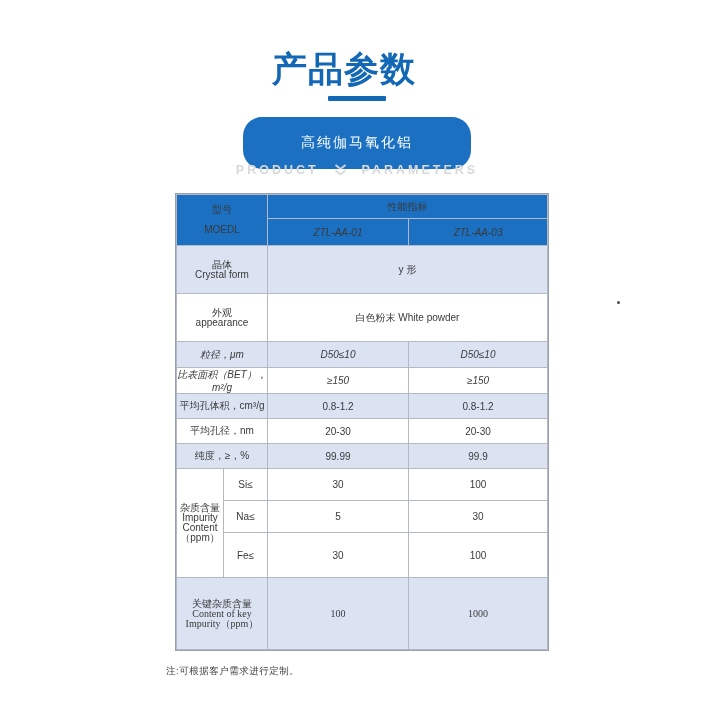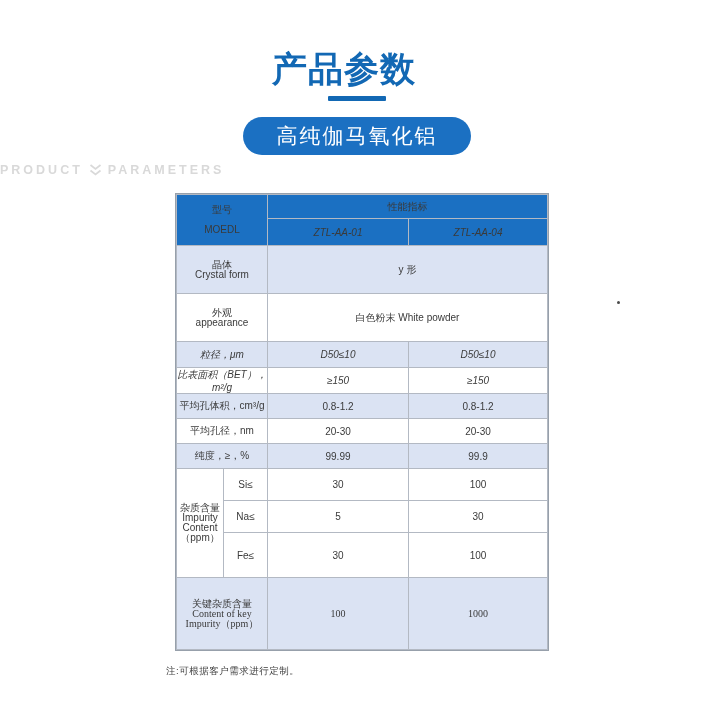--- a/index.html
+++ b/index.html
@@ -19,29 +19,29 @@
     letter-spacing: 1px;
   }
   .title-underline {
     position: absolute; top: 96px; left: 328px;
     width: 58px; height: 5px;
     background: var(--title-blue, #1268b4);
     border-radius: 1px;
   }
   .pill {
     position: absolute; top: 117px; left: 243px;
-    width: 228px; height: 38px;
+    width: 228px; height: 52px;
     background: var(--primary-blue, #1b70c2);
     border-radius: 19px;
     display: flex; align-items: center; justify-content: center;
-    color: #fff; font-size: 21px; letter-spacing: 2px;
+    color: #fff; font-size: 14px; letter-spacing: 2px;
   }
   .breadcrumb {
     position: absolute; top: 162px; left: 0; width: 714px;
-    display: flex; align-items: center; gap: 5px;
+    display: flex; align-items: center; justify-content: center; gap: 14px;
     color: var(--breadcrumb-gray, #d9d9d9);
     font-size: 12.5px; letter-spacing: 3px; font-weight: bold;
   }
   .chevron-wrap { display: flex; align-items: center; margin-top: 2px; }
 
   .spec-table-wrap { position: absolute; top: 194px; left: 176px; }
   table.spec {
     border-collapse: collapse;
     table-layout: fixed;
     width: 371px;
@@ -114,21 +114,21 @@
     <td class="hdr model-hdr" colspan="2" rowspan="2">
       <div class="stack">
         <span>型号</span>
         <span>MOEDL</span>
       </div>
     </td>
     <td class="hdr" colspan="2">性能指标</td>
   </tr>
   <tr class="rh26">
     <td class="hdr">ZTL-AA-01</td>
-    <td class="hdr">ZTL-AA-04</td>
+    <td class="hdr">ZTL-AA-03</td>
   </tr>
 
   <tr class="rh48">
     <td class="shade-blue" colspan="2">
       <div class="stack">
         <span>晶体</span>
         <span>Crystal form</span>
       </div>
     </td>
     <td class="shade-blue" colspan="2">y 形</td>

